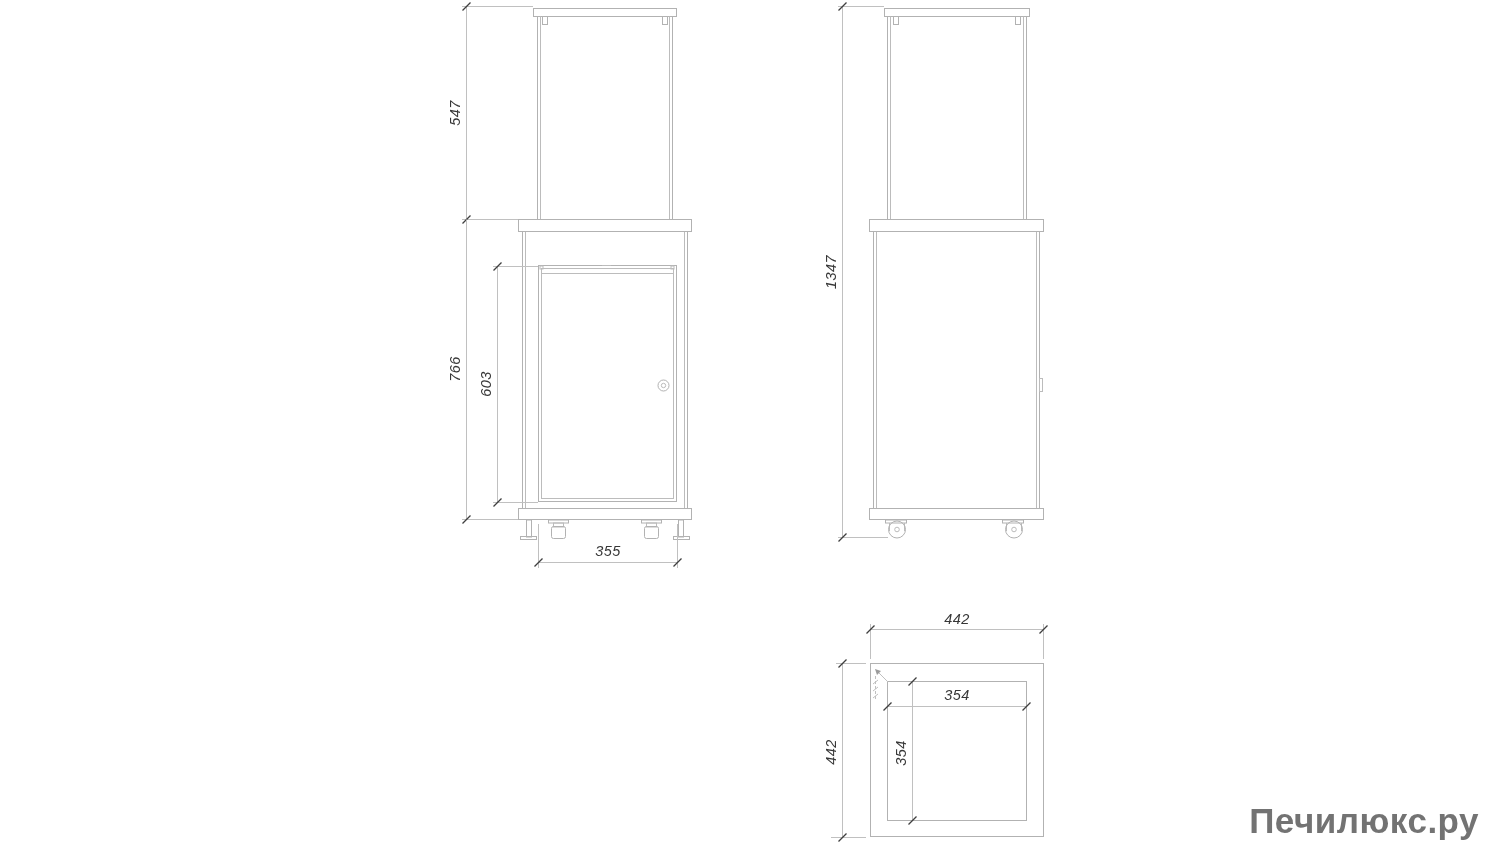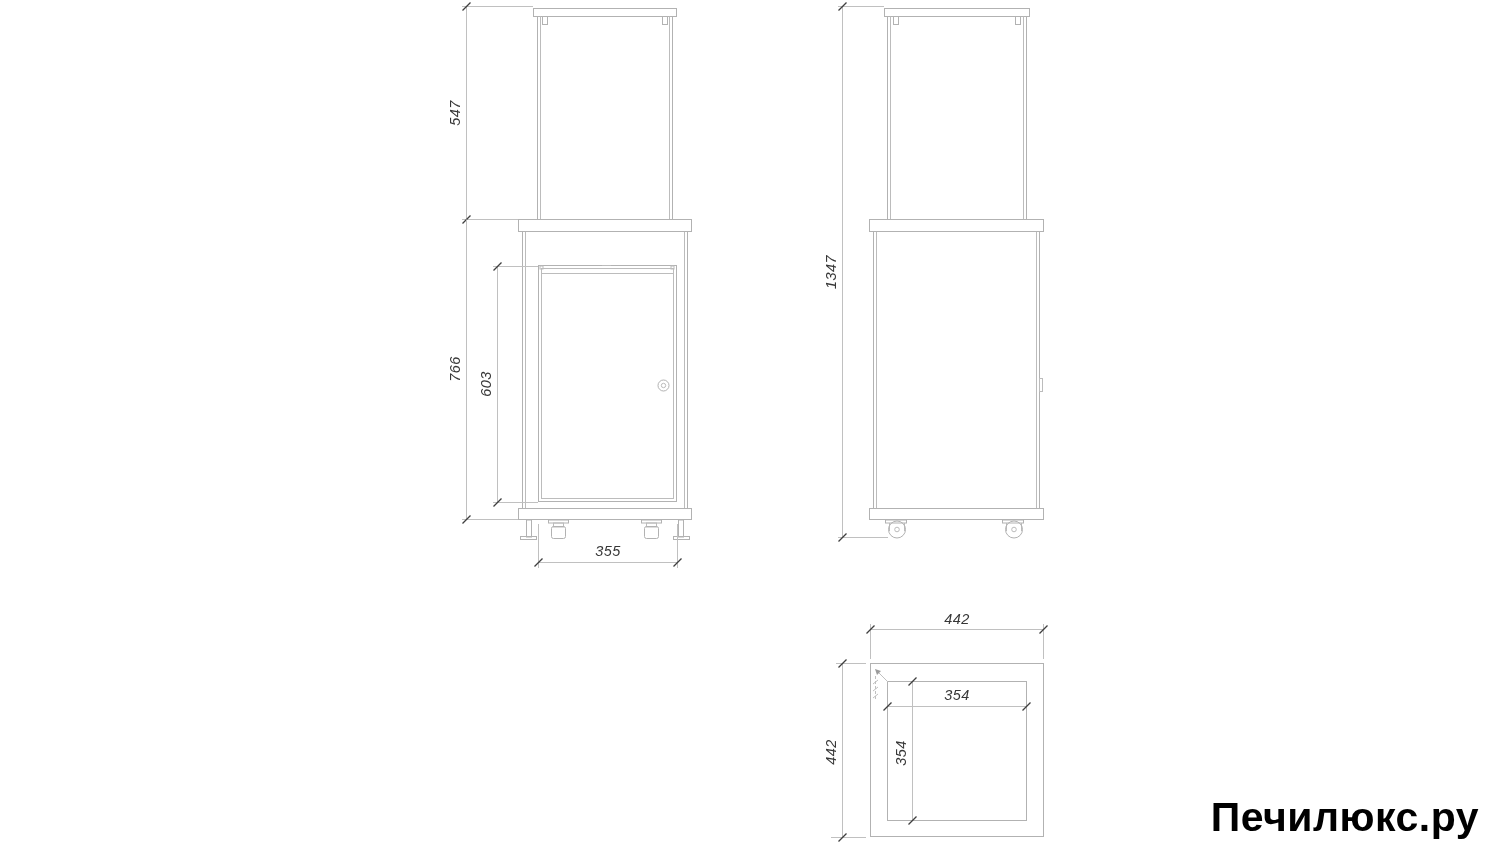--- a/index.html
+++ b/index.html
@@ -9,21 +9,21 @@
   }
   svg{position:absolute;left:0;top:0;}
   .ln{stroke:#b2b2b2;fill:none;stroke-width:1;}
   .lnf{stroke:#bcbcbc;fill:none;stroke-width:1;}
   .dm{stroke:#c0c0c0;fill:none;stroke-width:1;}
   .dmd{stroke:#c0c0c0;fill:none;stroke-width:1;stroke-dasharray:3 2;}
   .tk{stroke:#3f3f3f;fill:none;stroke-width:1.2;}
   text.dim{fill:#373737;font-family:"Liberation Sans",sans-serif;font-style:italic;font-size:14.5px;letter-spacing:.4px;}
   .watermark{
     position:absolute;right:21px;bottom:6px;
-    font-size:41px;font-weight:700;color:#000000;line-height:1;
+    font-size:35px;font-weight:700;color:#737373;line-height:1;
     font-family:"Liberation Sans",sans-serif;letter-spacing:.5px;
     user-select:none;
   }
 </style>
 </head>
 <body>
 
 <div class="canvas">
   <svg width="1500" height="844" viewBox="0 0 1500 844">
 

